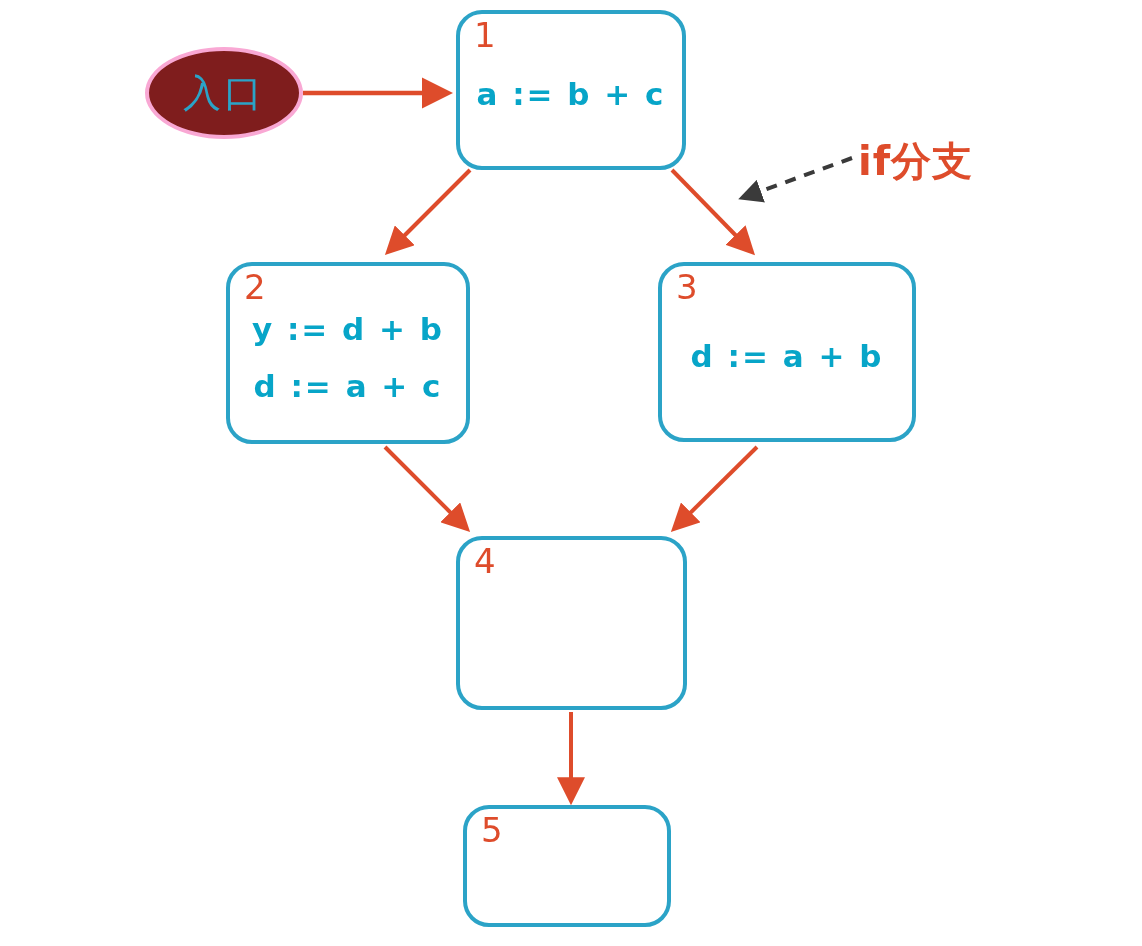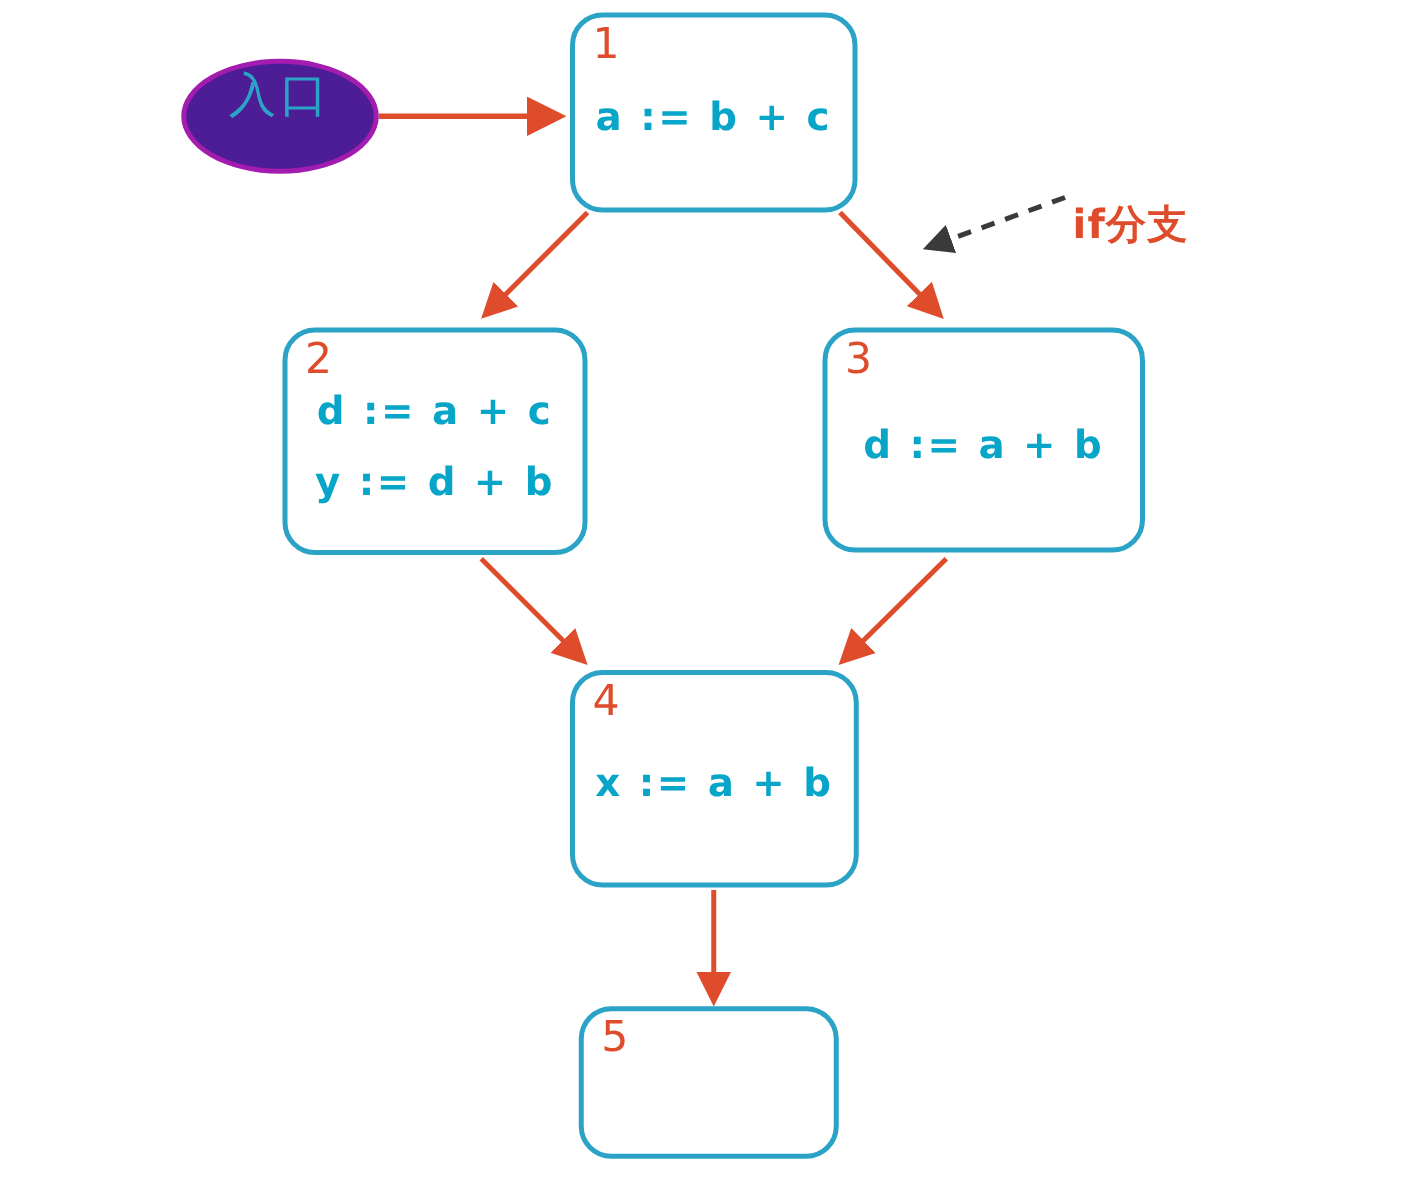--- a/index.html
+++ b/index.html
@@ -59,42 +59,42 @@
     font-family: "DejaVu Sans", sans-serif;
     font-size: 31px;
     font-weight: bold;
     letter-spacing: 2px;
     line-height: 1.85;
     white-space: pre;
   }
   .ellipse-node {
     position: absolute;
     box-sizing: border-box;
-    border: 4px solid #a21caf;
+    border: 4px solid #f9a8d4;
     border-radius: 50%;
-    background: #4c1d95;
+    background: #7f1d1d;
     display: flex;
+    align-items: center;
     justify-content: center;
   }
   .ellipse-label {
     color: #2BA3C7;
     font-family: "DejaVu Sans", sans-serif;
     font-size: 38px;
     letter-spacing: 3px;
     white-space: pre;
   }
   .annotation {
     position: absolute;
     color: #DE4C2B;
     font-family: "DejaVu Sans", sans-serif;
-    font-size: 32px;
+    font-size: 40px;
     font-weight: bold;
     white-space: pre;
     letter-spacing: 1px;
-    margin-top: 24px;
   }
 </style>
 </head>
 <body>
 
 <div id="canvas">
 
   <svg class="layer" viewBox="0 0 1142 946">
     <defs>
       <marker id="arrowhead" markerWidth="7" markerHeight="7" refX="5.2" refY="3.5" orient="auto" markerUnits="strokeWidth">
@@ -127,36 +127,35 @@
   <div class="node-box" style="left:456px; top:10px; width:230px; height:160px;">
     <span class="node-num">1</span>
     <div class="node-lines">
       <span class="code-line">a := b + c</span>
     </div>
   </div>
 
   <div class="node-box" style="left:226px; top:262px; width:244px; height:182px;">
     <span class="node-num">2</span>
     <div class="node-lines">
+      <span class="code-line">y := d + b</span>
       <span class="code-line">d := a + c</span>
-      <span class="code-line">y := d + b</span>
     </div>
   </div>
 
   <div class="node-box" style="left:658px; top:262px; width:258px; height:180px;">
     <span class="node-num">3</span>
     <div class="node-lines">
       <span class="code-line">d := a + b</span>
     </div>
   </div>
 
   <div class="node-box" style="left:456px; top:536px; width:231px; height:174px;">
     <span class="node-num">4</span>
     <div class="node-lines">
-      <span class="code-line">x := a + b</span>
     </div>
   </div>
 
   <div class="node-box" style="left:463px; top:805px; width:208px; height:122px;">
     <span class="node-num">5</span>
   </div>
 
   <div class="annotation" style="left:858px; top:134px;">if分支</div>
 
 </div>

